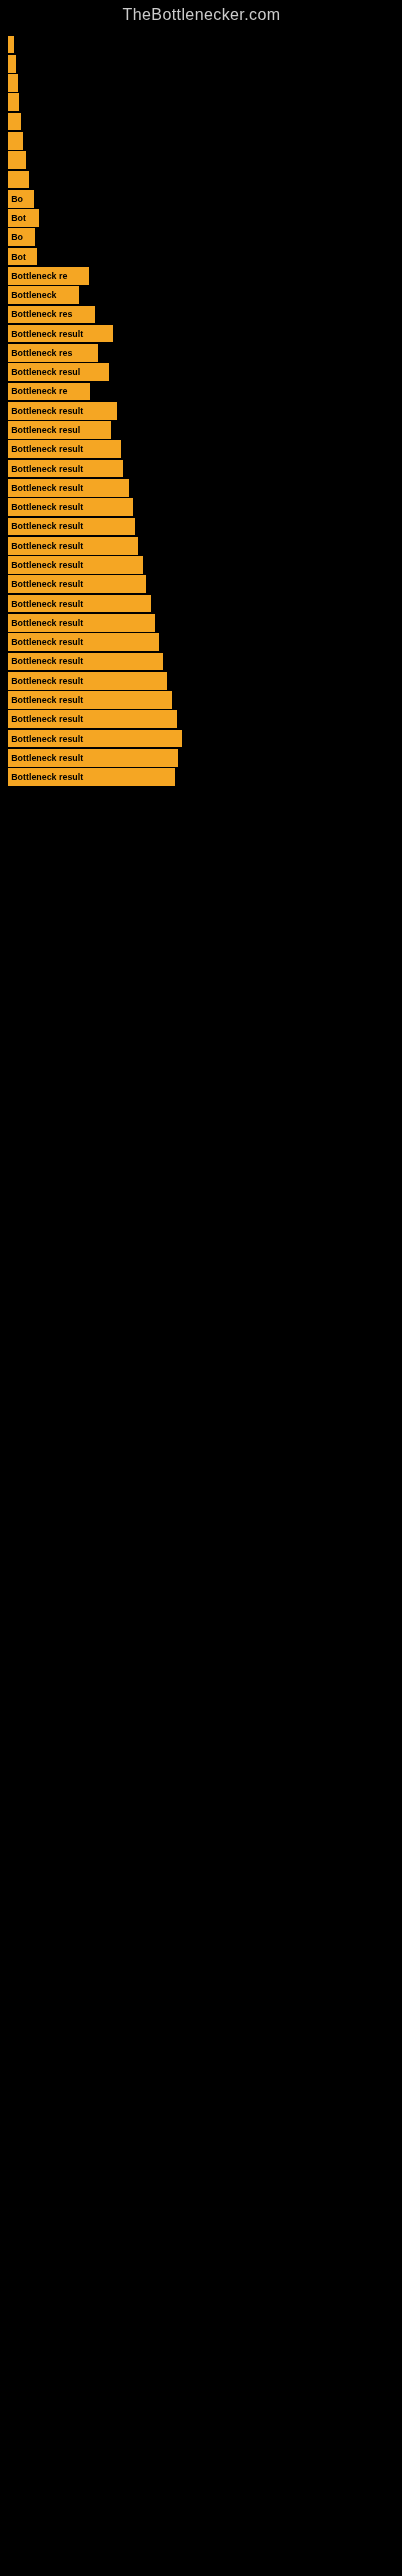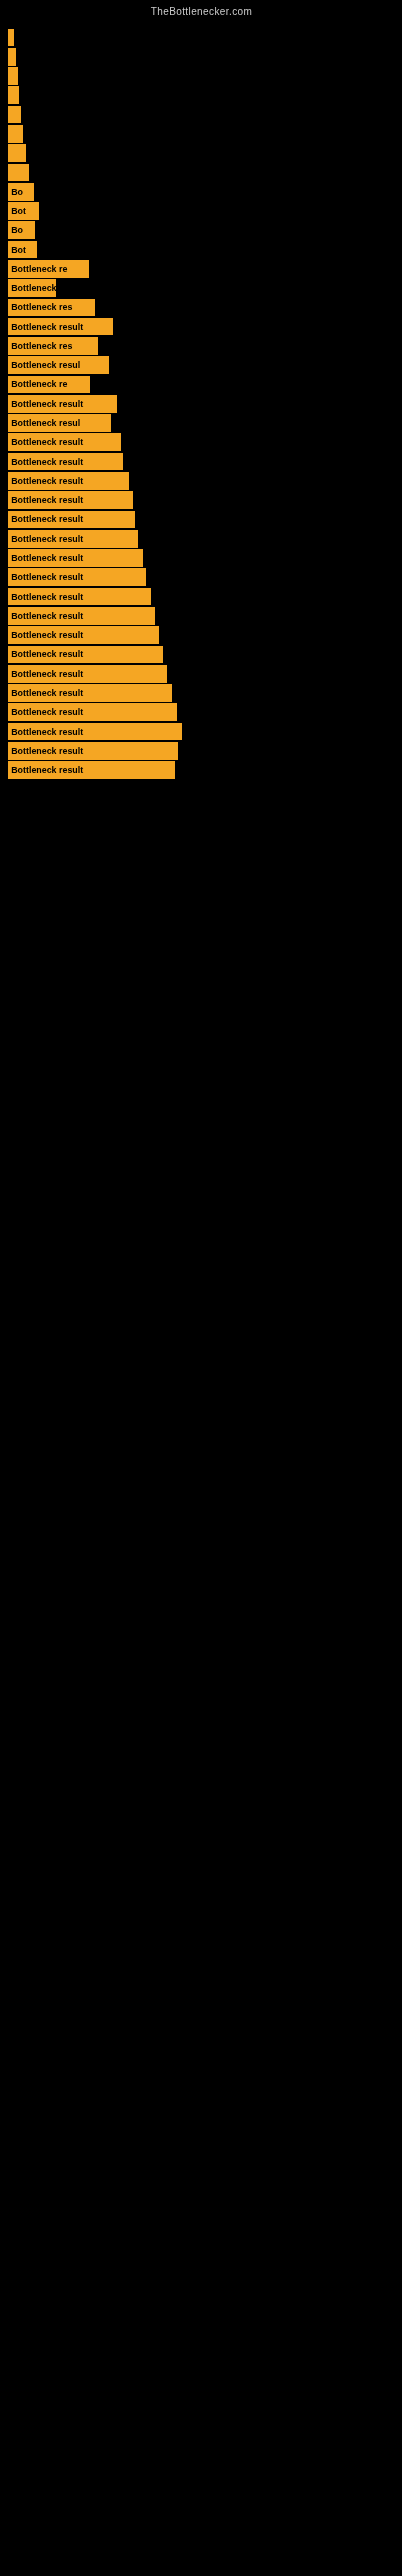--- a/index.html
+++ b/index.html
@@ -9,21 +9,21 @@
     }
     body {
       background-color: #000000;
       width: 403px;
       min-height: 2576px;
       font-family: Arial, sans-serif;
       position: relative;
     }
     .site-title {
       color: #cccccc;
-      font-size: 10px;
+      font-size: 16px;
       text-align: center;
       padding: 6.4px 0 3.2px 0;
       letter-spacing: 0.4px;
     }
     .bars-container {
       padding: 8px 0 0 8px;
       display: flex;
       flex-direction: column;
       gap: 0px;
     }
@@ -84,21 +84,21 @@
     <div class="bar-row">
       <div class="bar" style="width: 27px;">Bo</div>
     </div>
     <div class="bar-row">
       <div class="bar" style="width: 29px;">Bot</div>
     </div>
     <div class="bar-row">
       <div class="bar" style="width: 81px;">Bottleneck re</div>
     </div>
     <div class="bar-row">
-      <div class="bar" style="width: 48px;">Bottleneck</div>
+      <div class="bar" style="width: 71px;">Bottleneck</div>
     </div>
     <div class="bar-row">
       <div class="bar" style="width: 87px;">Bottleneck res</div>
     </div>
     <div class="bar-row">
       <div class="bar" style="width: 105px;">Bottleneck result</div>
     </div>
     <div class="bar-row">
       <div class="bar" style="width: 90px;">Bottleneck res</div>
     </div>

